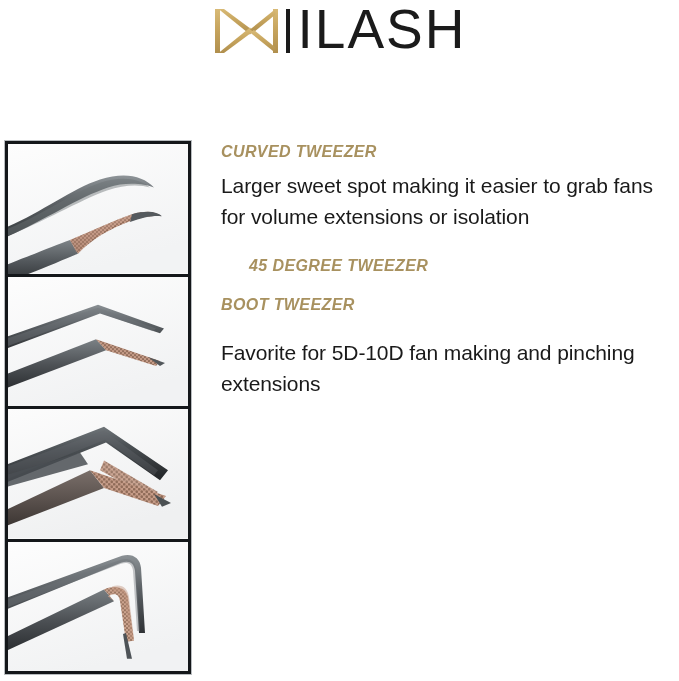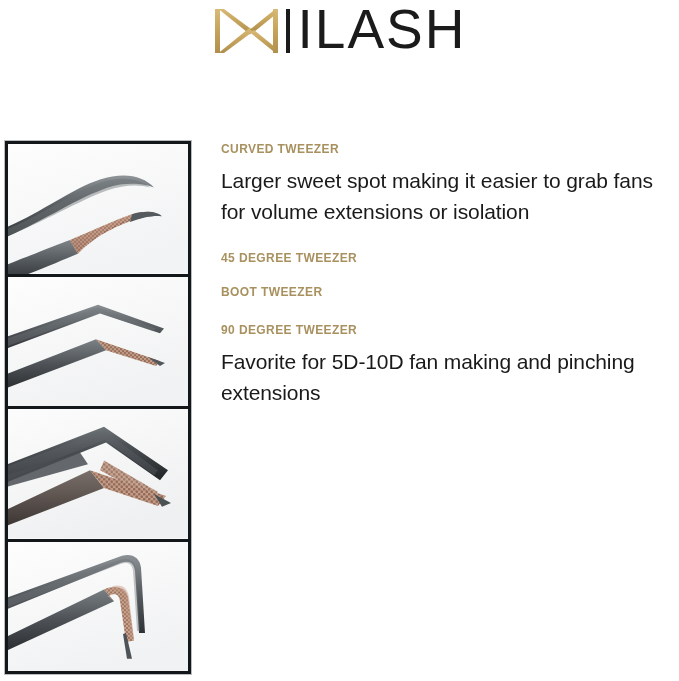--- a/index.html
+++ b/index.html
@@ -85,40 +85,41 @@
     left: 221px;
     top: 141px;
     width: 452px;
   }
 
   .entry { margin-bottom: 19px; }
   .entry:last-child { margin-bottom: 0; }
 
   .entry-title {
     font-family: "Liberation Sans", sans-serif;
-    font-size: 12px;
+    font-size: 16px;
     font-weight: 700;
     letter-spacing: 0.4px;
     color: #a8915f;
     line-height: 1.25;
     margin-bottom: 9px;
     white-space: nowrap;
+    font-style: italic;
   }
 
   .entry-body {
     font-family: "Liberation Sans", sans-serif;
     font-size: 21px;
     font-weight: 400;
     color: #1a1a1a;
     line-height: 1.46;
     letter-spacing: -0.1px;
   }
 
   .entry-0 { margin-top: 1px; }
-  .entry-1 { margin-top: 24px; }
+  .entry-1 { margin-top: 24px; margin-left: 28px; }
   .entry-2 { margin-top: 12px; }
   .entry-3 { margin-top: 23px; }
 </style>
 </head>
 <body>
 
 <div class="page">
 
   <div class="brand">
     <div class="brand-lockup">
@@ -323,19 +324,18 @@
 
     <div class="entry entry-1">
       <div class="entry-title">45 DEGREE TWEEZER</div>
     </div>
 
     <div class="entry entry-2">
       <div class="entry-title">BOOT TWEEZER</div>
     </div>
 
     <div class="entry entry-3">
-      <div class="entry-title">90 DEGREE TWEEZER</div>
       <div class="entry-body">Favorite for 5D-10D fan making and pinching extensions</div>
     </div>
 
   </div>
 
 </div>
 
 </body></html>

